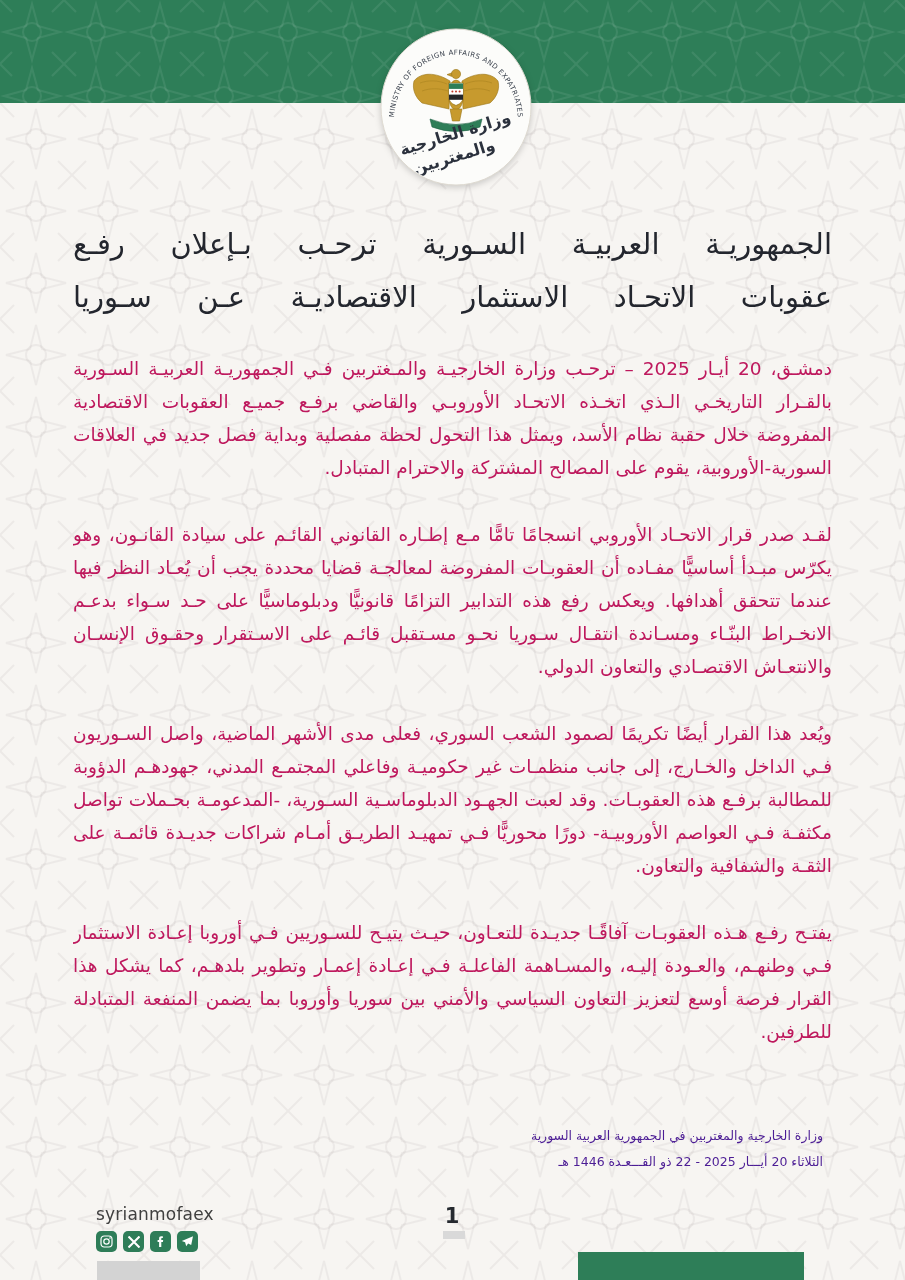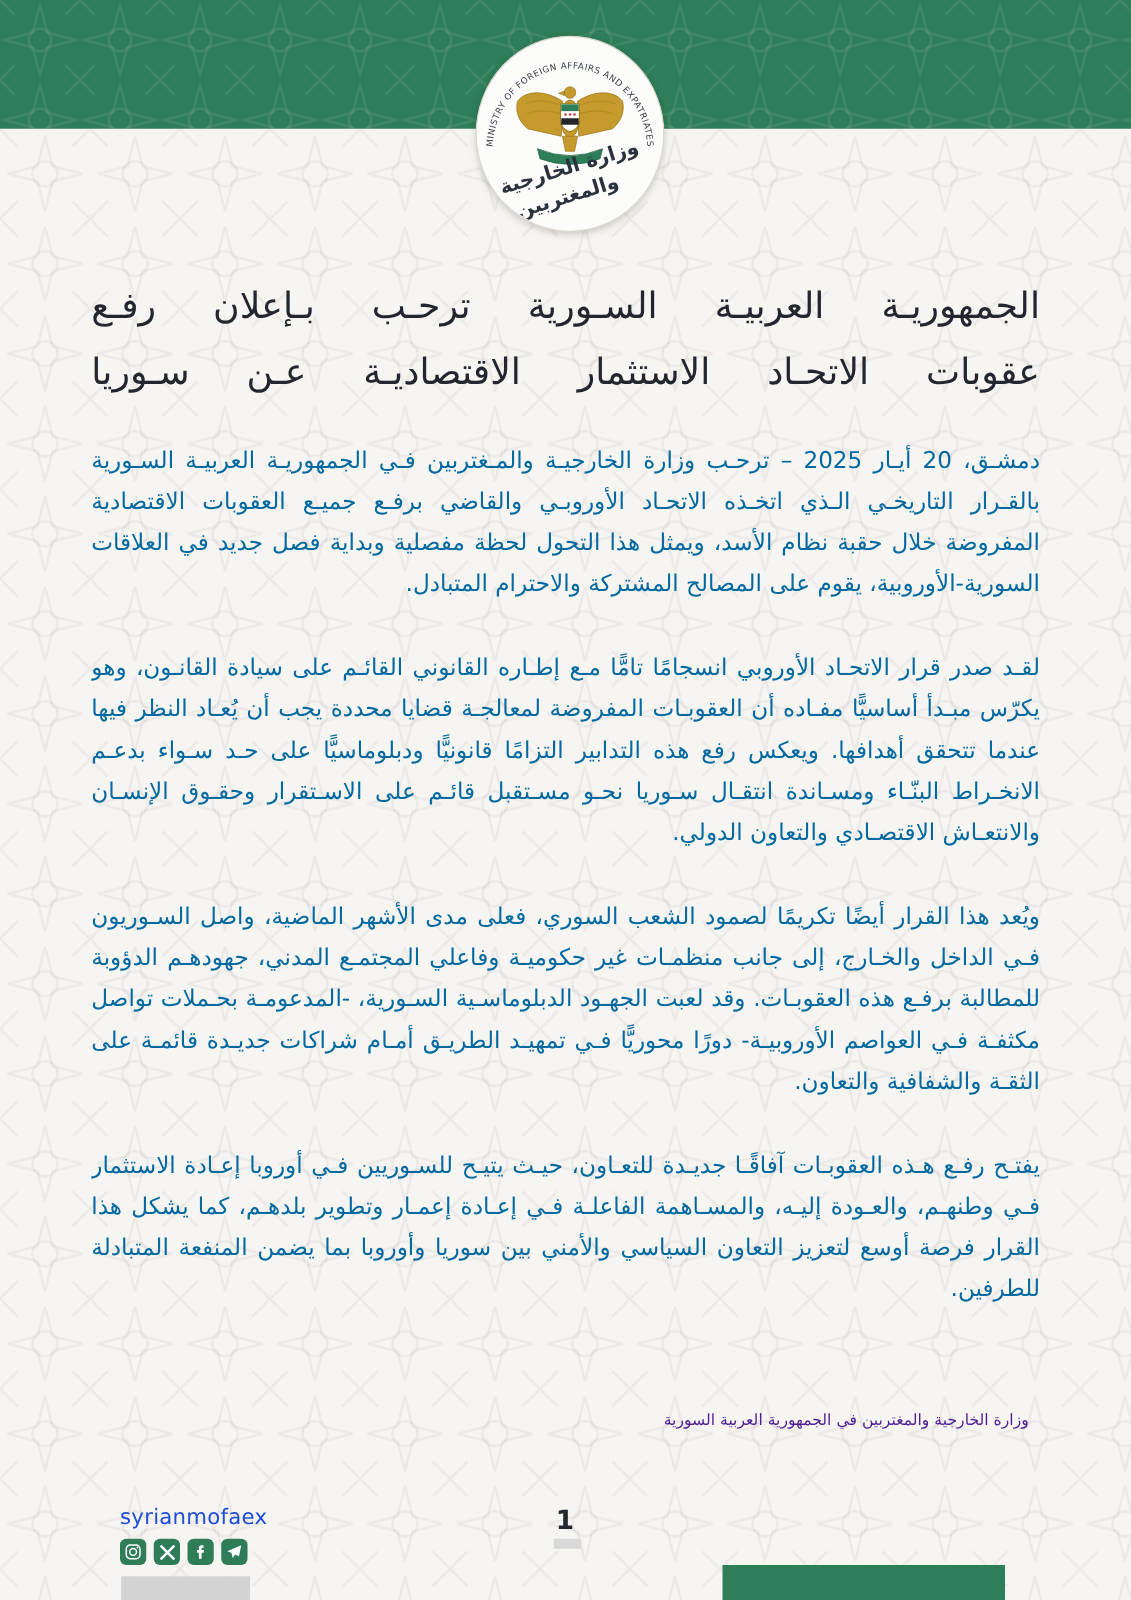--- a/index.html
+++ b/index.html
@@ -31,28 +31,28 @@
     white-space:nowrap; 
   }
   .doc-title .t-line { white-space:normal; }
 
   
   .body-text {
     position:absolute; left:73px; right:73px; top:352px; height:830px;
     direction:rtl; overflow:hidden;
   }
   .body-text p {
-    font-size:18.5px; line-height:33px; color:#0369a1;
+    font-size:18.5px; line-height:33px; color:#be185d;
     text-align:justify; text-align-last:right; margin-bottom:34px;
   }
 
   
   .footer-handle {
     position:absolute; left:96px; top:1204px; width:110px;
-    font-size:17px; color:#1d4ed8; text-align:center; letter-spacing:0.2px;
+    font-size:17px; color:#404040; text-align:center; letter-spacing:0.2px;
   }
   .social-row { position:absolute; left:96px; top:1231px; display:flex; gap:6px; }
   .social-btn {
     width:21px; height:21px; border-radius:5px; background:#2e7d58;
     display:flex; align-items:center; justify-content:center; cursor:pointer;
   }
   .page-num {
     position:absolute; left:436px; top:1204px; width:32px;
     text-align:center; font-size:21px; font-weight:bold; color:#25292f;
   }
@@ -182,18 +182,19 @@
         <path d="M12 1.2 L0.8 6 L4.1 7.2 L5.2 11.3 L7.1 8.5 L10.2 9.9 Z" fill="#ffffff"></path>
       </svg>
     </div>
   </div>
 
   <div class="page-num">1</div>
   <div class="page-bar"></div>
 
   <div class="footer-right">
     <div class="fr-line1">وزارة الخارجية والمغتربين في الجمهورية العربية السورية</div>
+    <div class="fr-line2">الثلاثاء 20 أيـــار 2025 - 22 ذو القـــعـدة 1446 هـ</div>
   </div>
 
   <div class="gray-bar"></div>
   <div class="green-bar"></div>
 
 </div>
 
 </body></html>

